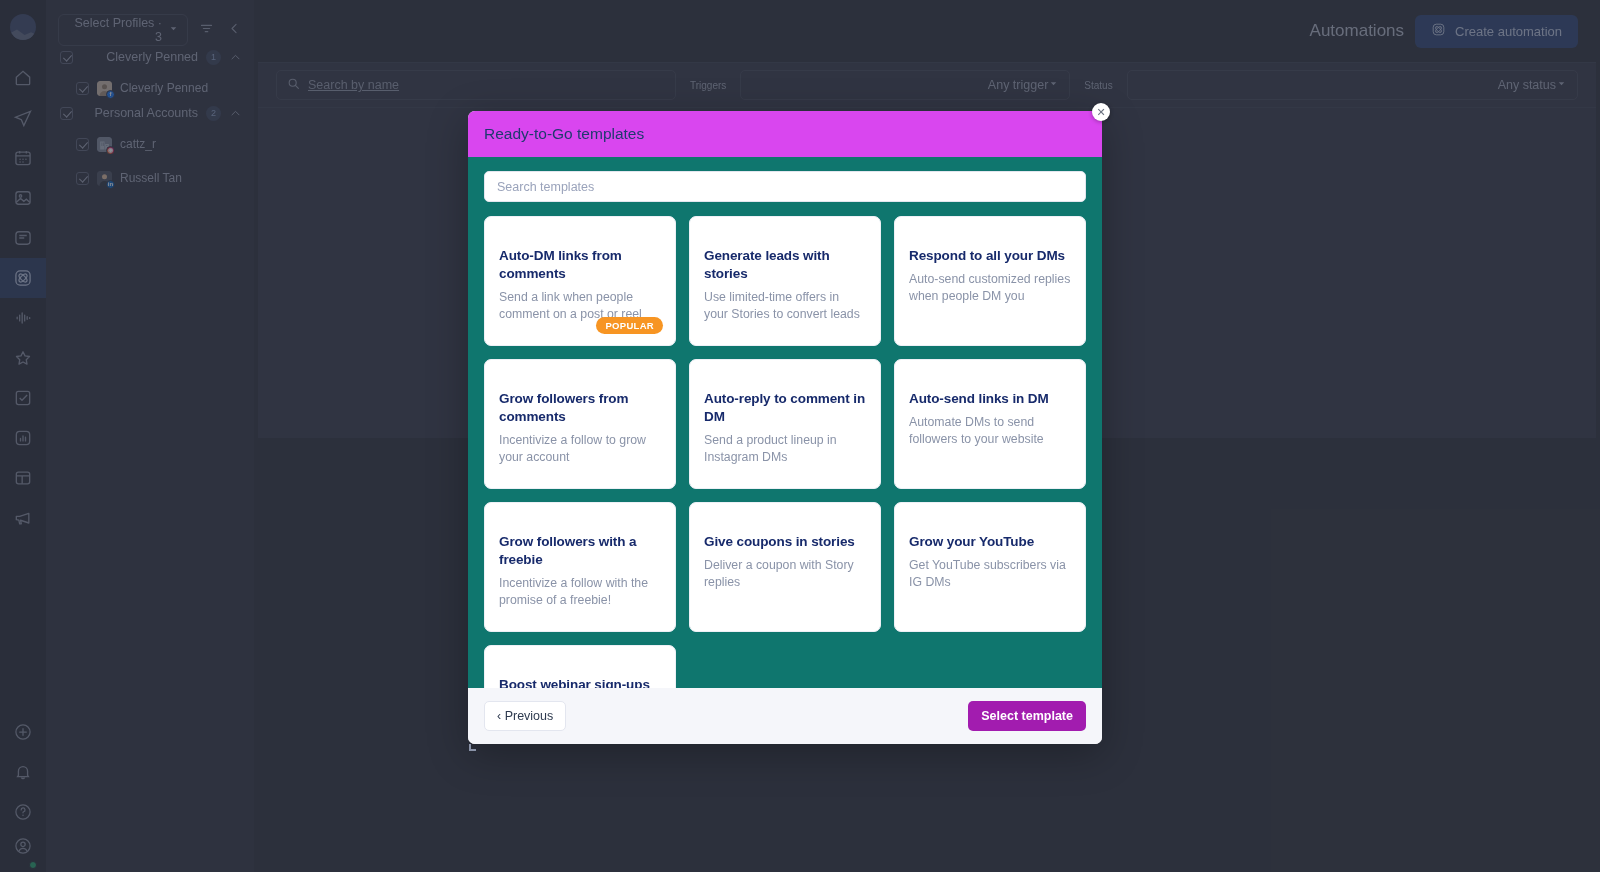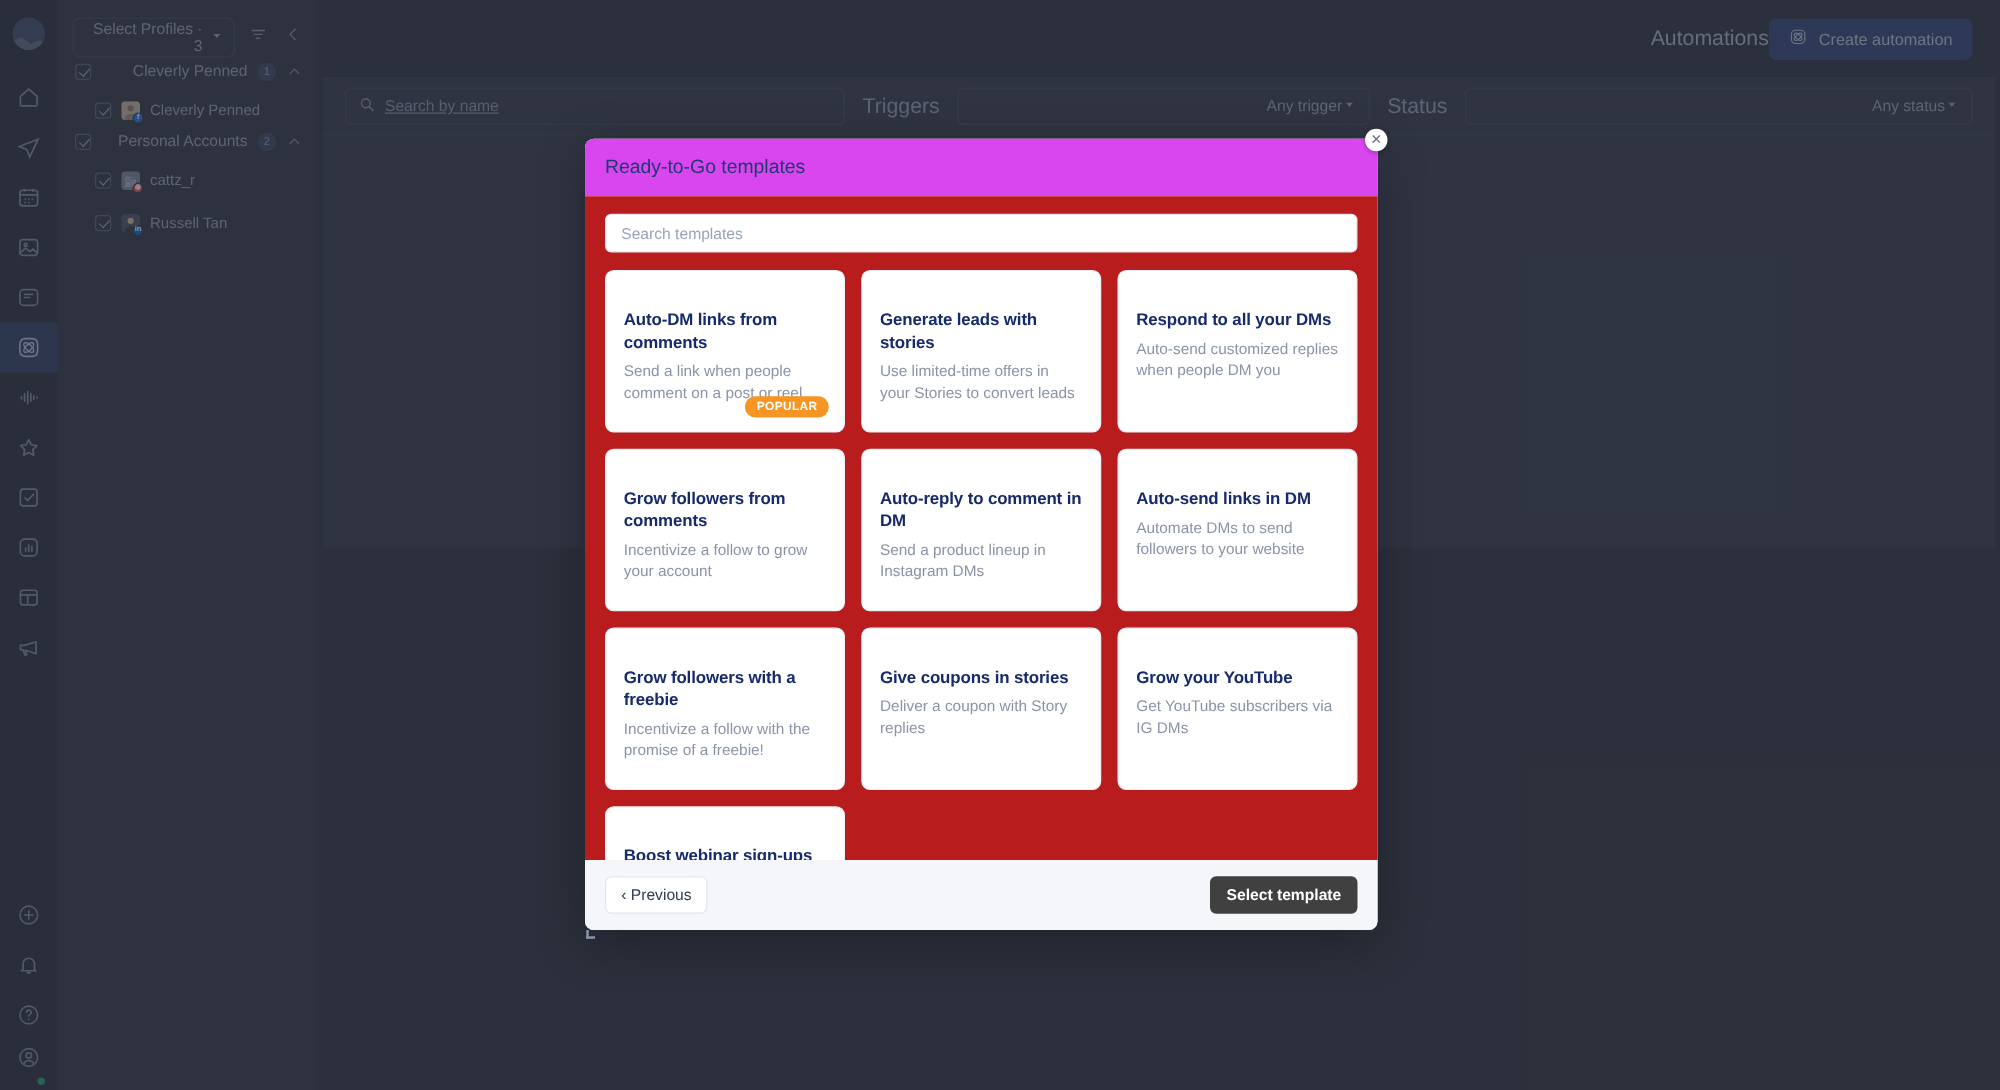--- a/index.html
+++ b/index.html
@@ -102,32 +102,33 @@
   .profile-name { color: #9aa1b3; font-size: 12px; }
 
   
   .main { position: absolute; left: 254px; top: 0; right: 0; height: 872px; }
   .main-header { height: 62px; display: flex; align-items: center; padding: 0 22px; }
   .page-title { color: #aeb5c6; font-size: 17px; flex: 1; }
   .create-btn {
     background: #2e4473; color: #b8c4dc; border-radius: 6px;
     height: 33px; padding: 0 16px; display: flex; align-items: center; gap: 9px;
     font-size: 13px;
+    margin-left: 11px;
   }
   .filters-bar {
     margin: 0 4px; height: 46px;
     background: #333847; border-top: 1px solid #3b4050; border-bottom: 1px solid #3b4050;
     display: flex; align-items: center; padding: 0 18px; gap: 14px;
   }
   .search-box {
     flex: 0 0 400px; height: 30px; border: 1px solid #424757; border-radius: 5px;
     display: flex; align-items: center; gap: 8px; padding: 0 10px;
     color: #8d94a6; font-size: 12.5px; text-decoration: underline;
   }
-  .filter-label { color: #9aa1b3; font-size: 17px; }
+  .filter-label { color: #9aa1b3; font-size: 10px; }
   .select-ctl {
     height: 30px; border: 1px solid #424757; border-radius: 5px;
     display: flex; align-items: center; padding: 0 10px;
     color: #9aa1b3; font-size: 12.5px;
   }
   .select-ctl .v { flex: 1; }
   .trigger-ctl { flex: 0 0 330px; }
   .status-ctl { flex: 1; }
   .content-pane { margin: 0 4px; height: 330px; background: #333847; }
 
@@ -152,21 +153,21 @@
     display: flex; align-items: center; justify-content: center;
     color: #6b7280; font-size: 11px; line-height: 1;
   }
   .modal-header {
     height: 46px; background: #d946ef;
     border-radius: 7px 7px 0 0;
     display: flex; align-items: center; padding: 0 16px;
   }
   .modal-title { color: #1e3a6e; font-size: 15.5px; }
   .modal-body {
-    flex: 1; background: #b91c1c; padding: 14px 16px 10px 16px;
+    flex: 1; background: #0f766e; padding: 14px 16px 10px 16px;
     overflow: hidden;
   }
   .tpl-search {
     width: 100%; height: 31px;
     border: 1px solid #e3e6ef; border-radius: 5px;
     background: #fff; color: #9aa3bb; font-size: 12.5px;
     padding: 0 12px; outline: none;
     font-family: "Liberation Sans", sans-serif;
   }
   .tpl-search::placeholder { color: #9aa3bb; }
@@ -201,21 +202,21 @@
     border-radius: 0 0 7px 7px;
     display: flex; align-items: center; justify-content: space-between;
     padding: 0 16px;
   }
   .btn-prev {
     background: #ffffff; border: 1px solid #e3e6ef; border-radius: 5px;
     height: 30px; padding: 0 12px; color: #2e3a4f; font-size: 12.5px;
     display: flex; align-items: center; gap: 4px;
   }
   .btn-select {
-    background: #404040; color: #ffffff; border-radius: 5px;
+    background: #a21caf; color: #ffffff; border-radius: 5px;
     height: 30px; padding: 0 13px; font-size: 12.5px;
     display: flex; align-items: center; font-weight: bold;
   }
   .resize-handle {
     position: absolute; left: 1px; bottom: -7px;
     width: 7px; height: 7px;
     border-left: 2px solid #8a93a8; border-bottom: 2px solid #8a93a8;
   }
 </style>
 </head>

